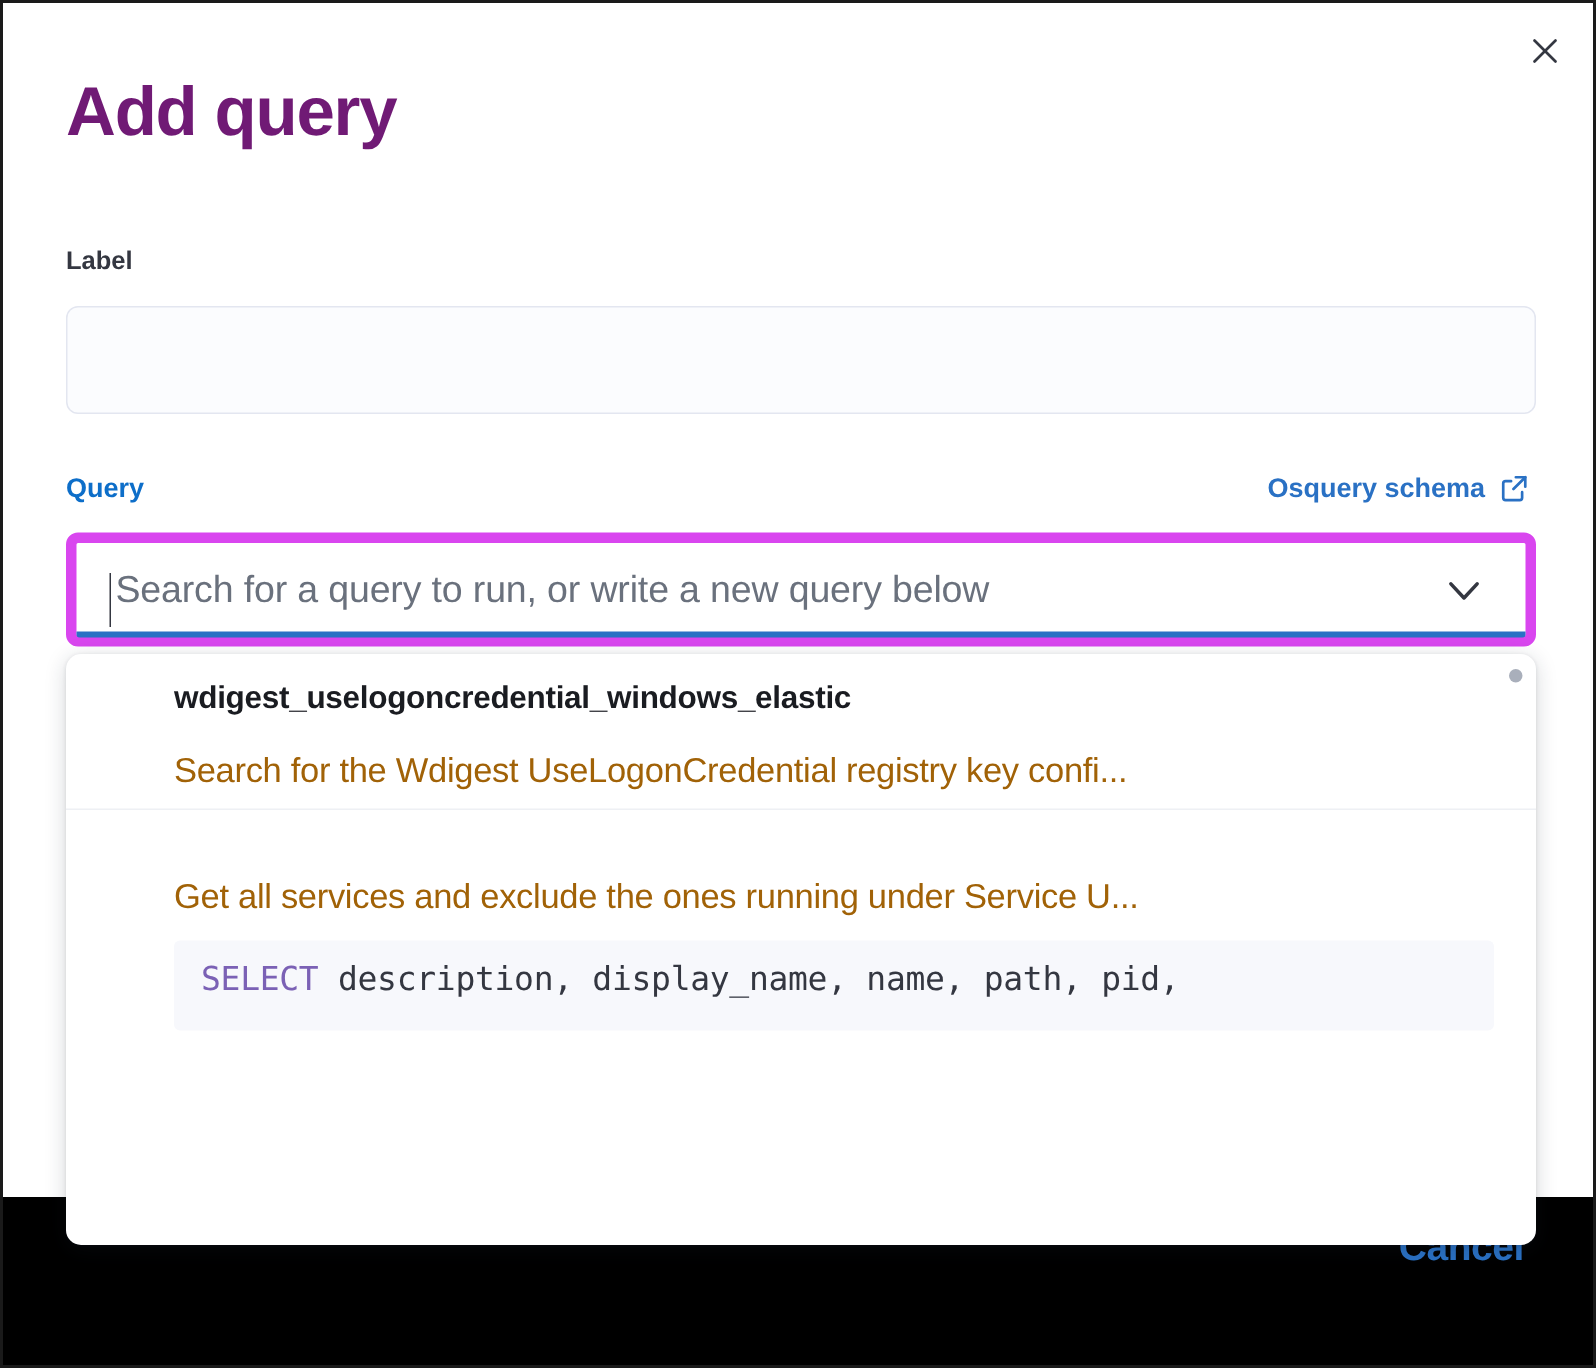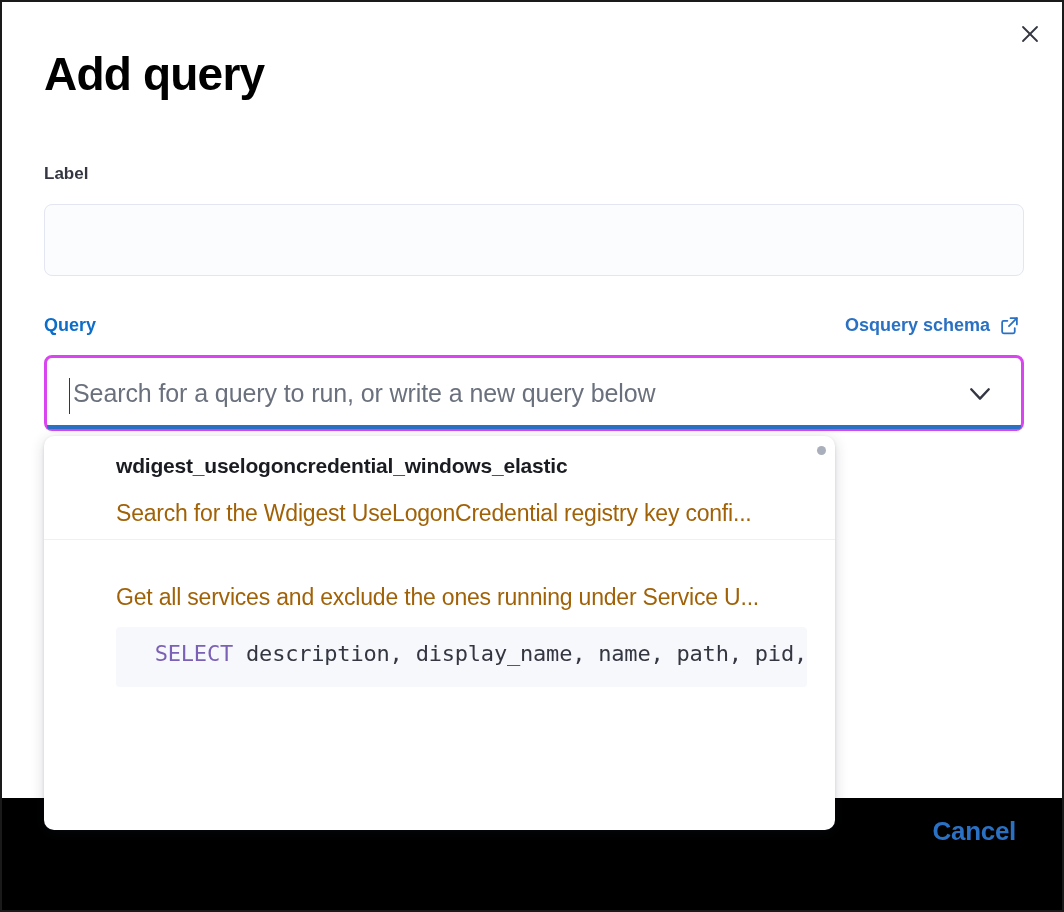--- a/index.html
+++ b/index.html
@@ -40,21 +40,21 @@
   .close-btn svg { display: block; }
 
   
   .modal-title {
     position: absolute;
     left: 42px;
     top: 46px;
     font-size: 46px;
     font-weight: 700;
     letter-spacing: -0.8px;
-    color: #000000;
+    color: #701a75;
     line-height: 1.15;
     text-align: center;
   }
 
   
   .field-label {
     position: absolute;
     left: 42px;
     top: 162px;
     font-size: 17px;
@@ -104,21 +104,21 @@
   }
   .schema-link svg { display: block; }
 
   
   .combo {
     position: absolute;
     left: 42px;
     top: 353px;
     width: 980px;
     height: 76px;
-    border: 3px solid #d946ef;
+    border: 7px solid #d946ef;
     border-radius: 8px;
     background: #ffffff;
     display: flex;
     align-items: center;
     z-index: 20;
   }
   .combo::after {
     content: "";
     position: absolute;
     left: 0;
@@ -150,21 +150,21 @@
     right: 26px;
     display: flex;
     align-items: center;
   }
 
   
   .dropdown {
     position: absolute;
     left: 42px;
     top: 434px;
-    width: 791px;
+    width: 980px;
     height: 394px;
     background: #ffffff;
     border-radius: 10px;
     box-shadow: 0 3px 14px rgba(29,38,56,0.18), 0 1px 3px rgba(29,38,56,0.12);
     overflow: hidden;
     z-index: 30;
   }
 
   .dd-scroll-dot {
     position: absolute;
@@ -202,21 +202,21 @@
 
   .dd-code {
     margin-top: 16px;
     background: #f7f8fc;
     border-radius: 4px;
     padding: 14px 0 0 18px;
     position: relative;
     overflow: hidden;
   }
   .dd-code.tall { height: 96px; }
-  .dd-code.short { height: 60px; text-align: right; }
+  .dd-code.short { height: 60px; }
 
   .code-line {
     font-family: "DejaVu Sans Mono", monospace;
     font-size: 22px;
     color: #343741;
     white-space: nowrap;
     letter-spacing: -0.2px;
   }
   .tok-kw  { color: #7b61b5; }
   .tok-fn  { color: #7b61b5; }

